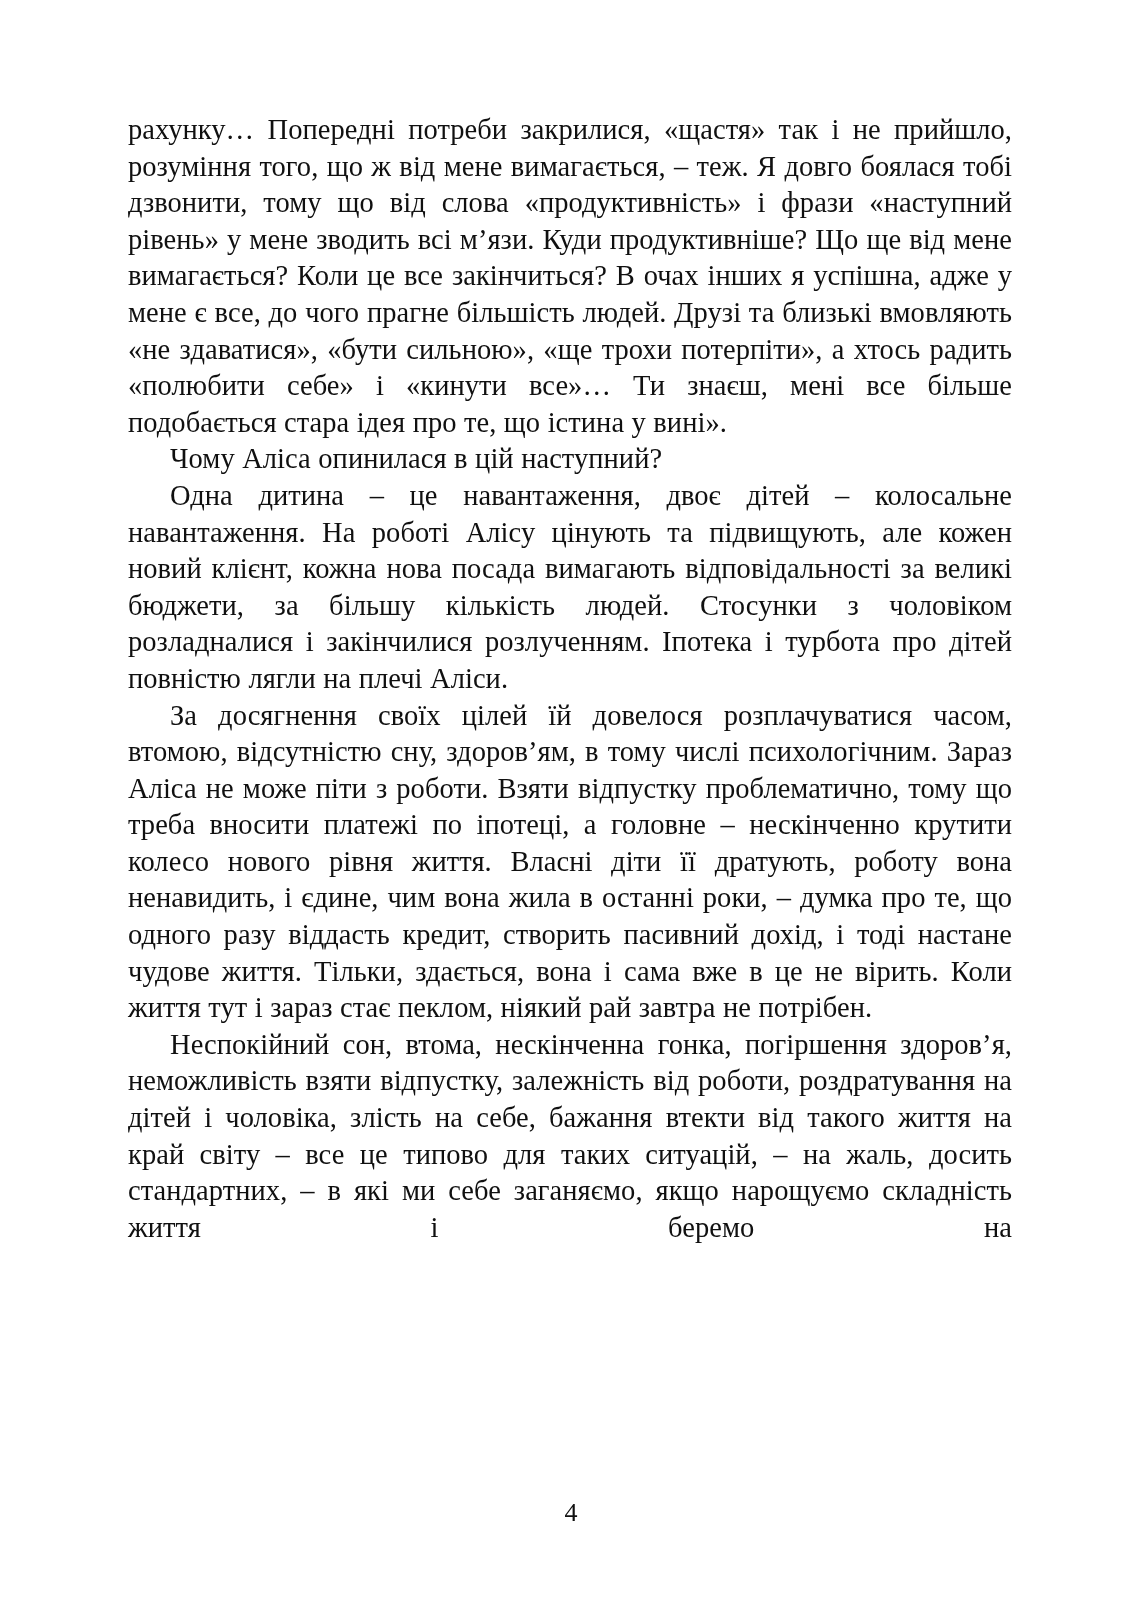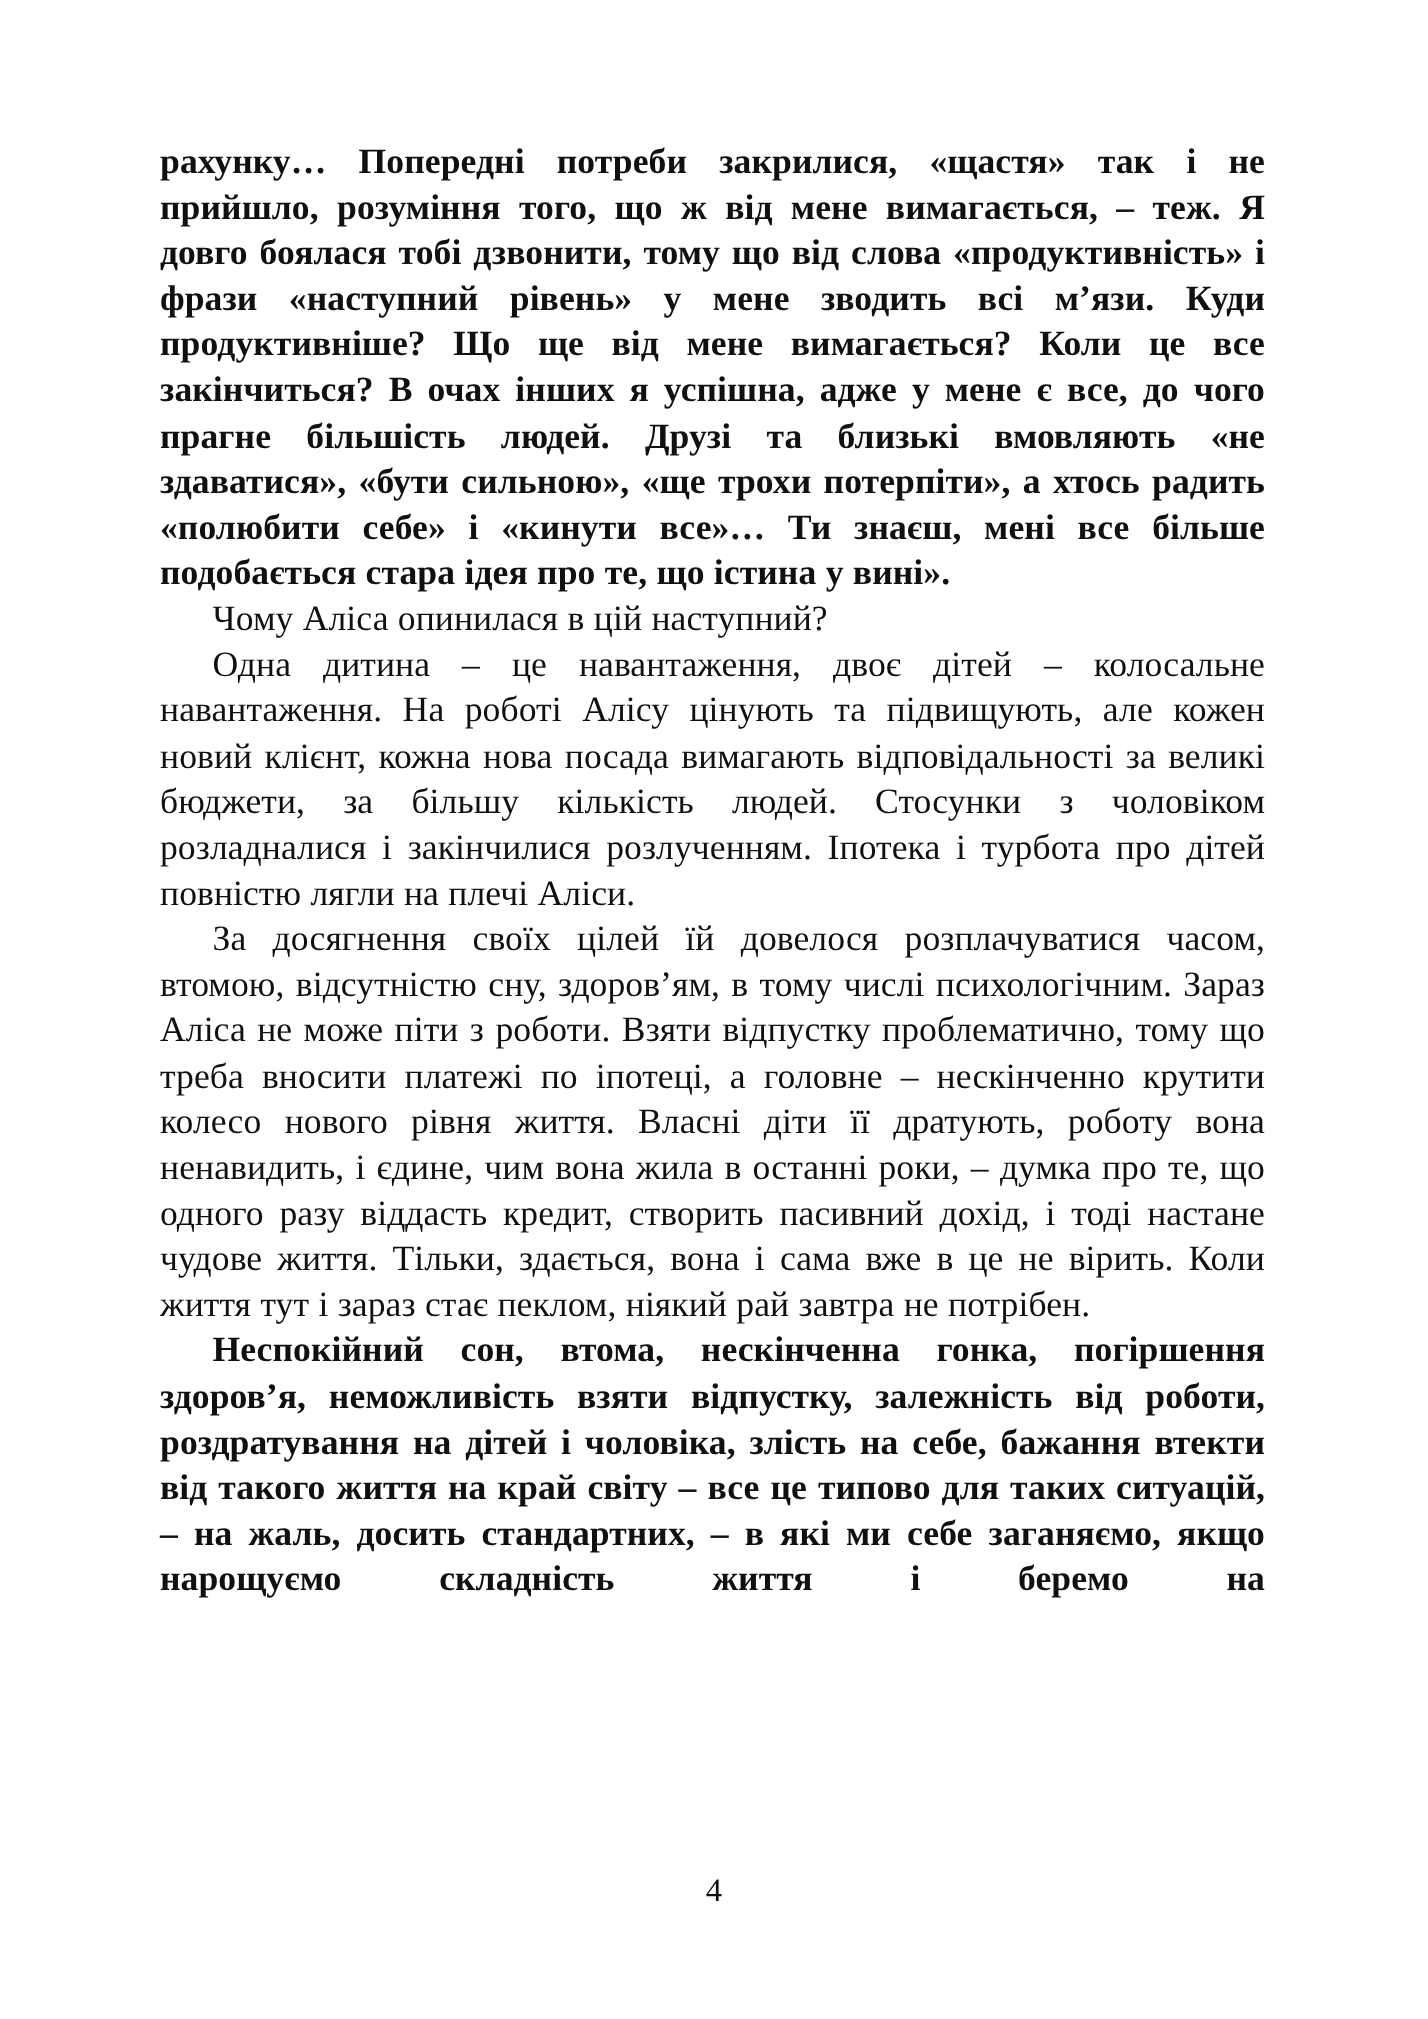--- a/index.html
+++ b/index.html
@@ -37,31 +37,29 @@
     text-justify: inter-word;
     -webkit-hyphens: none;
     hyphens: none;
     letter-spacing: 0.05px;
     word-spacing: 0.3px;
   }
 
   
   .para.continuation {
     text-indent: 0;
-    font-weight: bold;
   }
 
   .para.indented {
     text-indent: 42px;
   }
 
   
   .para.justify-last {
     text-align-last: justify;
-    font-weight: bold;
   }
 
   .page-number {
     position: absolute;
     left: 0;
     right: 0;
     top: 1498px;
     text-align: center;
     font-family: "Liberation Serif", "DejaVu Serif", serif;
     font-size: 26px;

